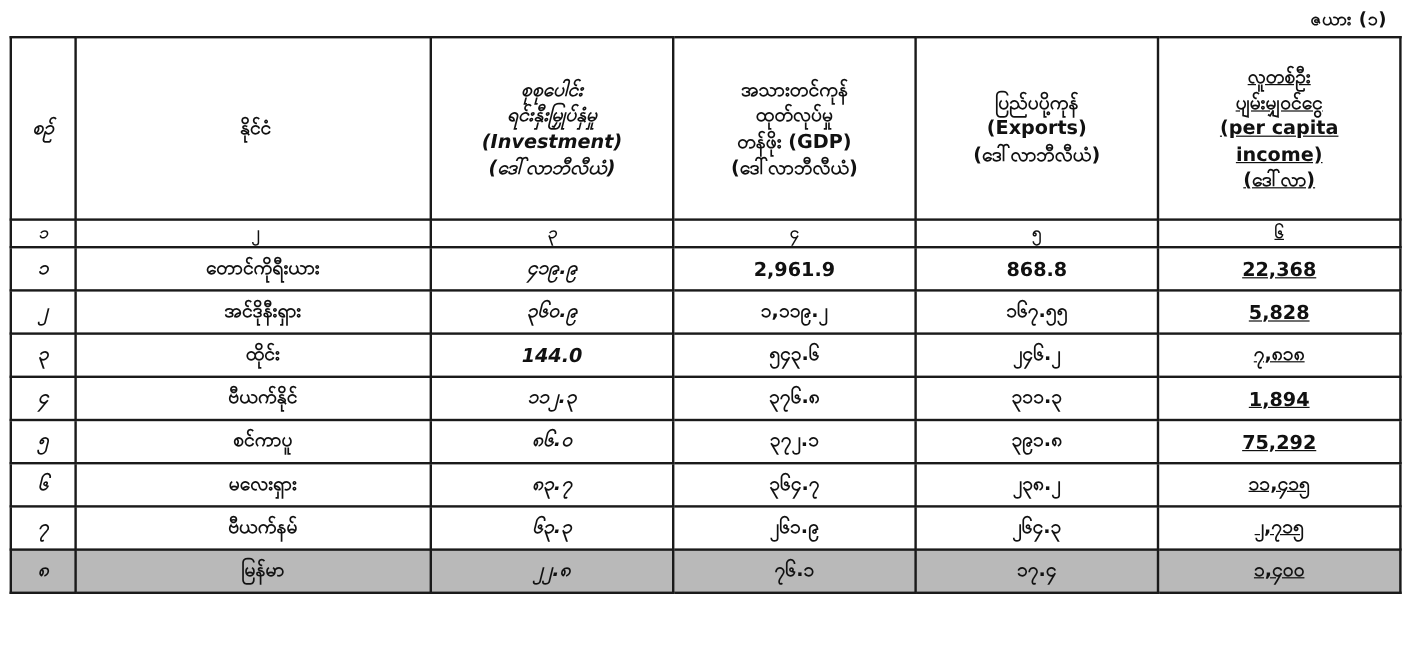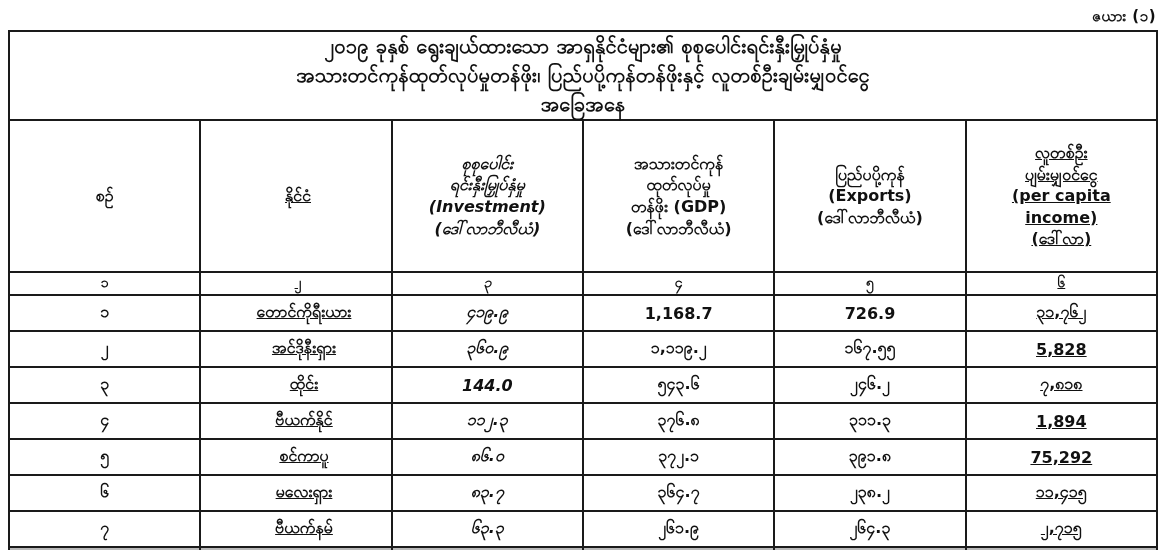--- a/index.html
+++ b/index.html
@@ -78,26 +78,26 @@
     padding: 1px 0;
   }
   tbody tr.data td {
     font-size: 16px;
     font-weight: bold;
     height: 30px;
     padding: 2px 0;
   }
   td.c-no {
     width: 52px;
+    font-style: italic;
   }
   td.c-country {
     width: 290px;
     text-align: left;
     padding-left: 16px !important;
-    text-decoration: underline;
   }
   td.c-inv {
     width: 200px;
     font-style: italic;
   }
   td.c-gdp {
     width: 200px;
   }
   td.c-exp {
     width: 200px;
@@ -116,27 +116,20 @@
 </head>
 <body>
 
 <div class="page">
 
   <div class="corner-note">ဇယား (၁)</div>
 
   <div class="table-wrap">
     <table class="main">
       <tbody>
-        <tr>
-          <td class="title-cell" colspan="6">
-            <span class="ln">၂၀၁၉ ခုနှစ် ရွေးချယ်ထားသော အာရှနိုင်ငံများ၏ စုစုပေါင်းရင်းနှီးမြှုပ်နှံမှု</span>
-            <span class="ln">အသားတင်ကုန်ထုတ်လုပ်မှုတန်ဖိုး၊ ပြည်ပပို့ကုန်တန်ဖိုးနှင့် လူတစ်ဦးချမ်းမျှဝင်ငွေ</span>
-            <span class="ln">အခြေအနေ</span>
-          </td>
-        </tr>
 
         <tr>
           <td class="hdr c-no">
             <span class="ln">စဉ်</span>
           </td>
           <td class="hdr c-country" style="text-align:center; padding-left:4px !important;">
             <span class="ln">နိုင်ငံ</span>
           </td>
           <td class="hdr c-inv">
             <span class="ln">စုစုပေါင်း</span>
@@ -170,23 +163,23 @@
           <td class="c-inv">၃</td>
           <td class="c-gdp">၄</td>
           <td class="c-exp">၅</td>
           <td class="c-pci">၆</td>
         </tr>
 
         <tr class="data">
           <td class="c-no">၁</td>
           <td class="c-country">တောင်ကိုရီးယား</td>
           <td class="c-inv">၄၁၉.၉</td>
-          <td class="c-gdp">1,168.7</td>
-          <td class="c-exp">726.9</td>
-          <td class="c-pci">၃၁,၇၆၂</td>
+          <td class="c-gdp">2,961.9</td>
+          <td class="c-exp">868.8</td>
+          <td class="c-pci">22,368</td>
         </tr>
         <tr class="data">
           <td class="c-no">၂</td>
           <td class="c-country">အင်ဒိုနီးရှား</td>
           <td class="c-inv">၃၆၀.၉</td>
           <td class="c-gdp">၁,၁၁၉.၂</td>
           <td class="c-exp">၁၆၇.၅၅</td>
           <td class="c-pci">5,828</td>
         </tr>
         <tr class="data">

